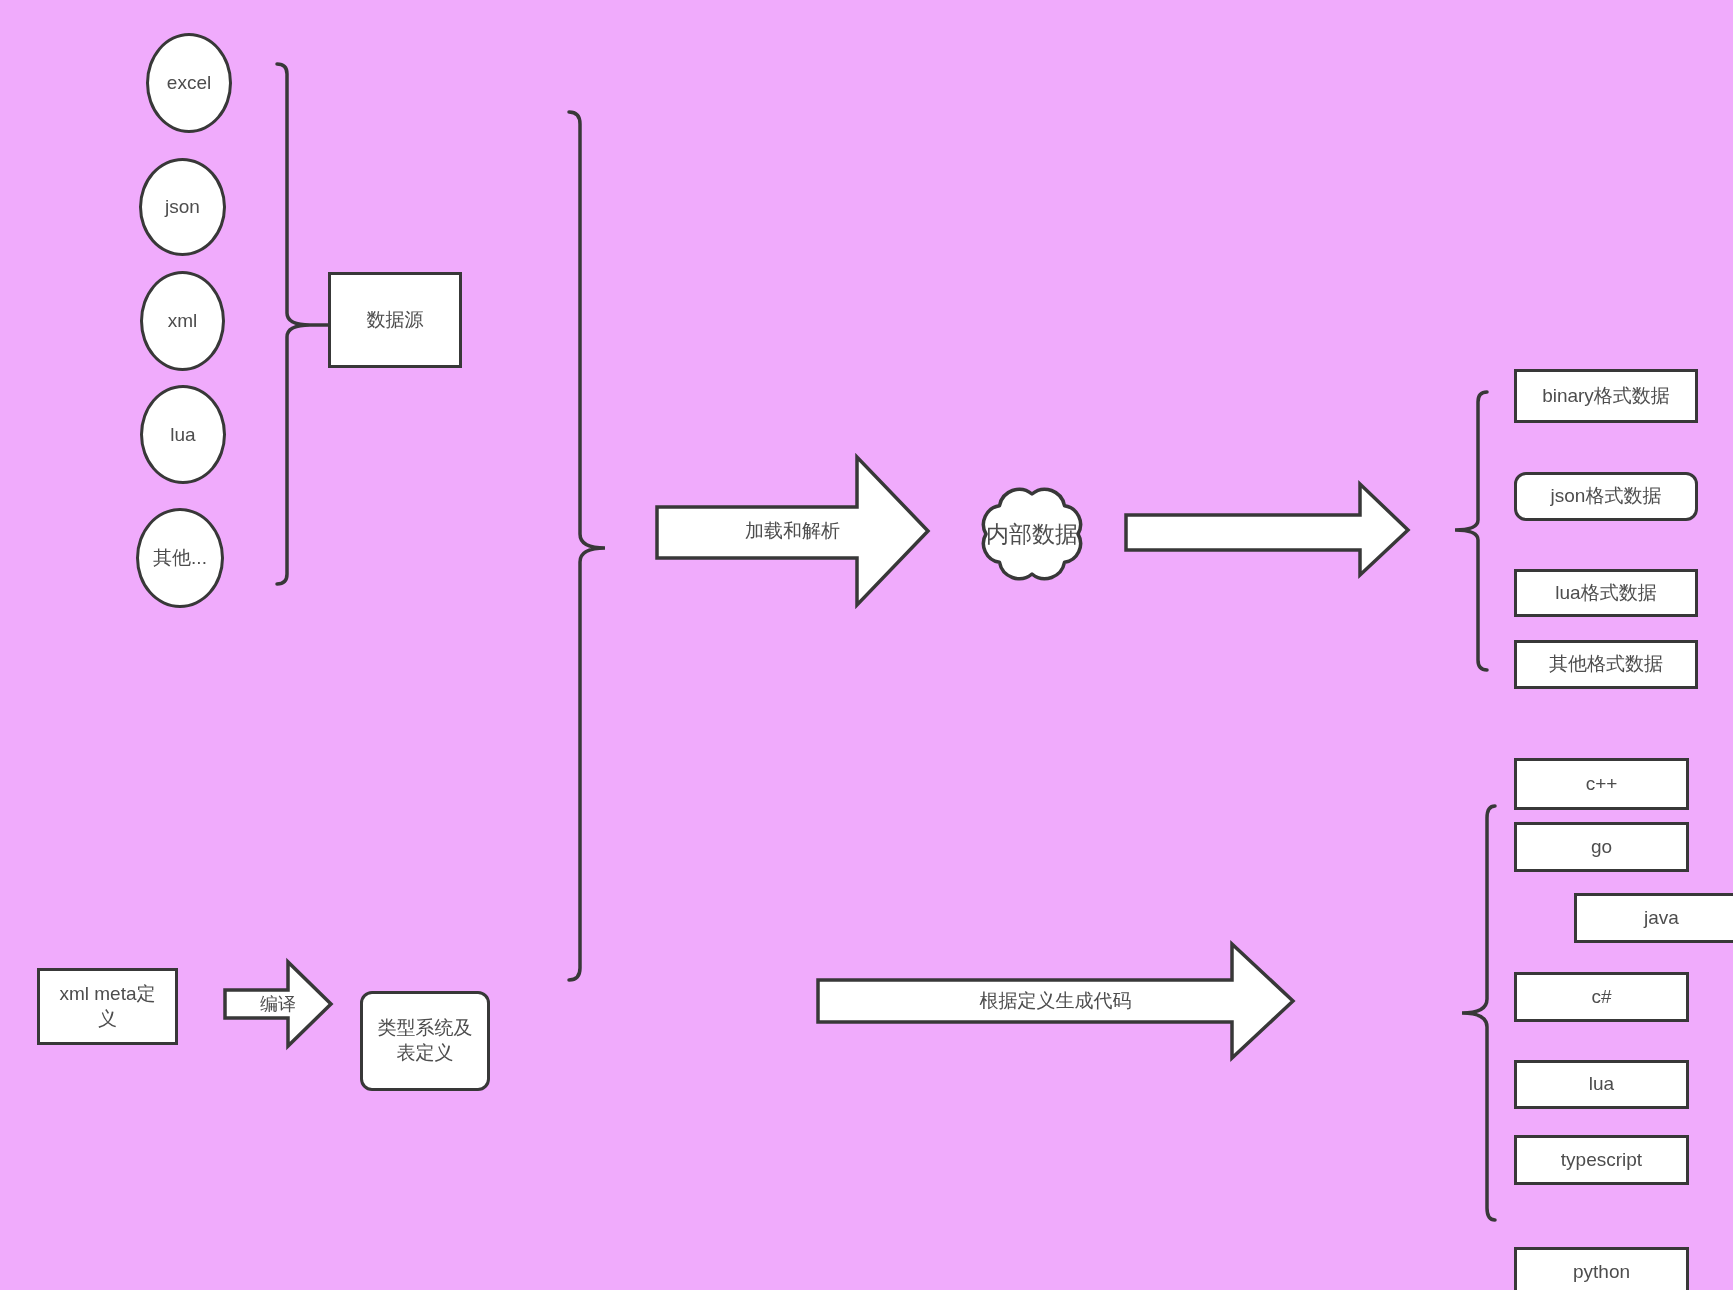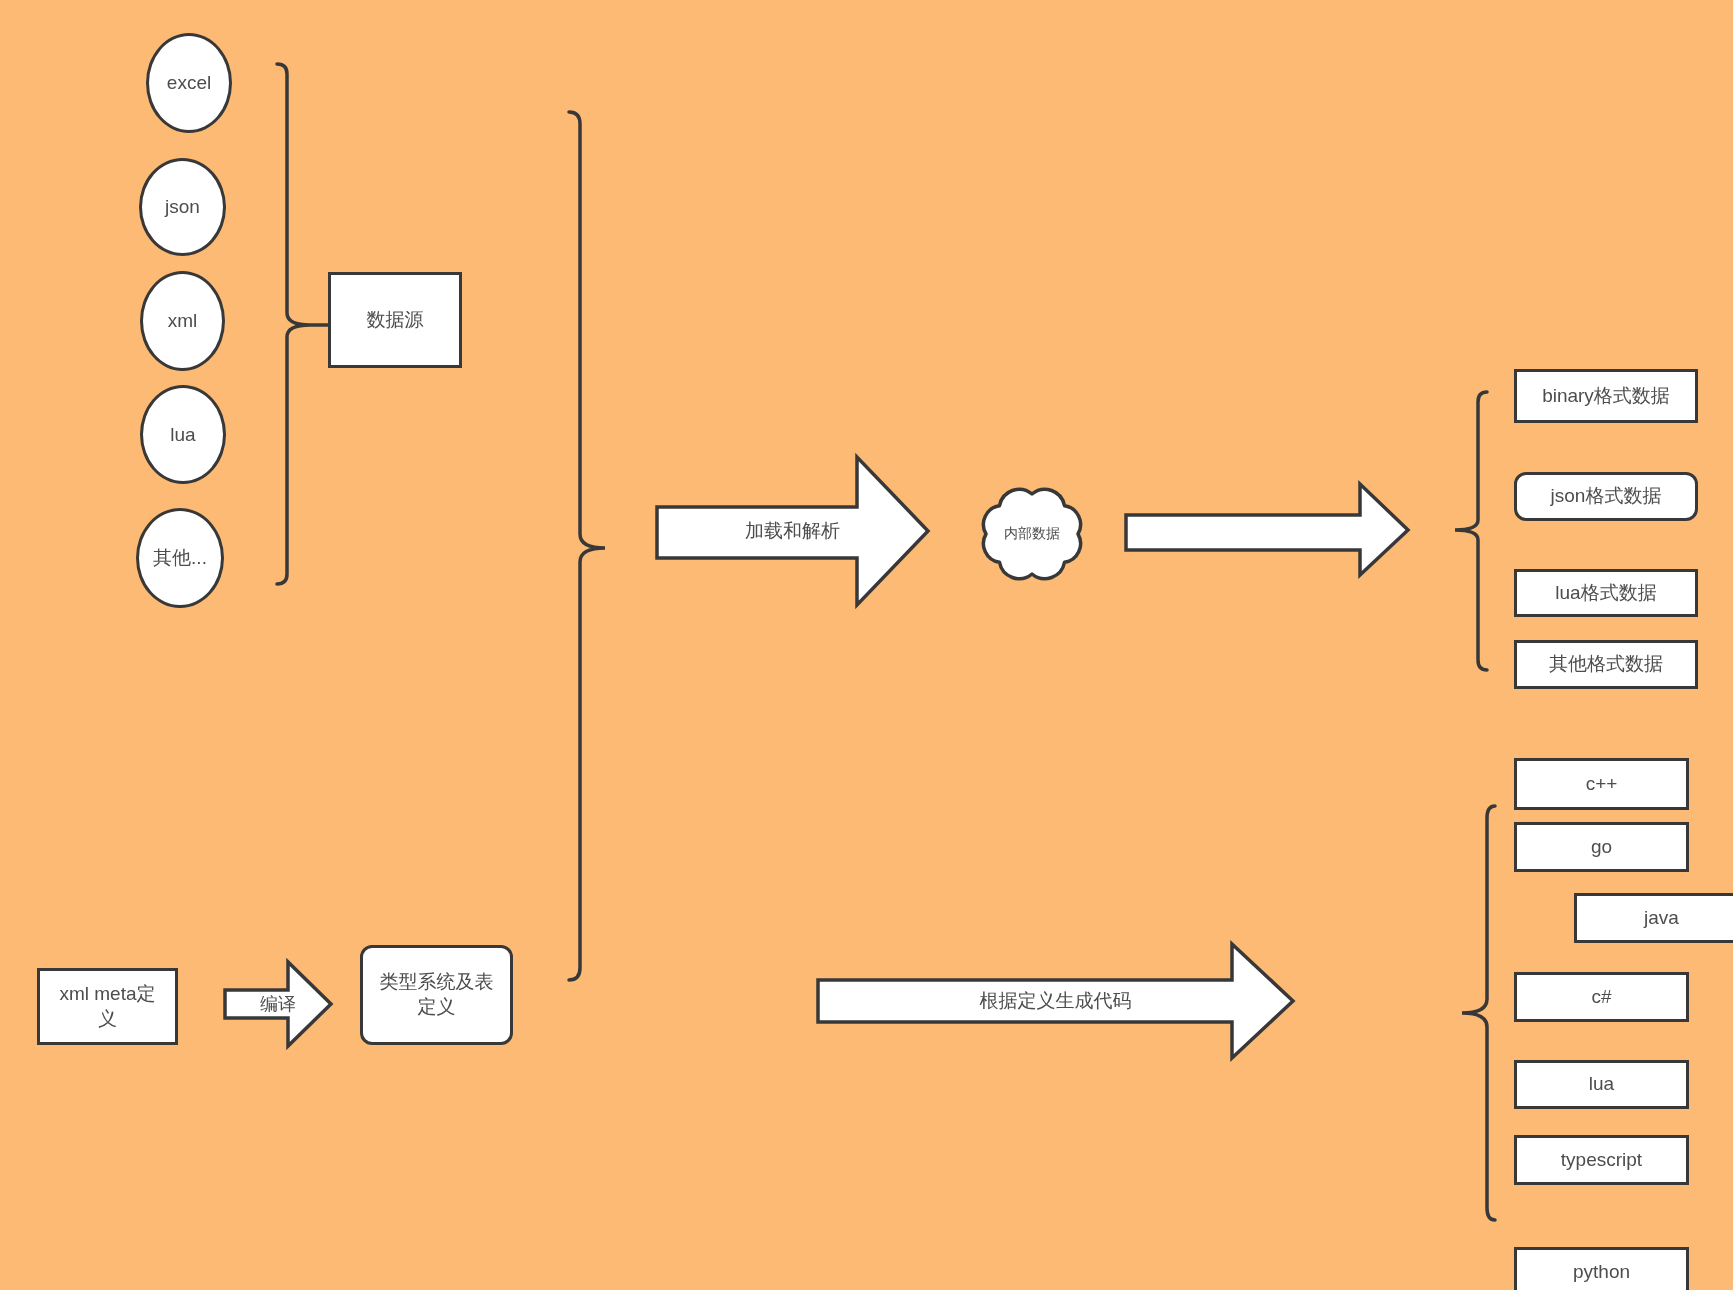--- a/index.html
+++ b/index.html
@@ -1,38 +1,38 @@
 <!DOCTYPE html>
 <html><head>
 <meta charset="utf-8">
 <style>
   html,body{margin:0;padding:0;background:#f7f7f7;}
   .canvas{
-    position:relative;width:1733px;height:1290px;background:#fdba74;
+    position:relative;width:1733px;height:1290px;background:#f0abfc;
     font-family:"Liberation Sans",sans-serif;color:#4d4d4d;overflow:hidden;
   }
   .ellipse{
     position:absolute;box-sizing:border-box;border:3.5px solid #383838;border-radius:50%;
     background:#fff;display:flex;align-items:center;justify-content:center;
     font-size:19px;text-align:center;
   }
   .rect{
     position:absolute;box-sizing:border-box;border:3.5px solid #383838;
     background:#fff;display:flex;align-items:center;justify-content:center;
     font-size:19px;text-align:center;line-height:1.3;
   }
   .rrect{border-radius:12px;}
   .svg-abs{position:absolute;display:block;overflow:visible;}
   .arrow-label{
     position:absolute;display:flex;align-items:center;justify-content:center;
     font-size:19px;text-align:center;pointer-events:none;
   }
   .cloud-label{
     position:absolute;display:flex;align-items:center;justify-content:center;
-    font-size:14px;text-align:center;
+    font-size:23px;text-align:center;
   }
   .wrap-pad{padding:16px 16px;}
   .wrap-pad2{padding:0 14px;}
 </style>
 </head>
 <body>
 
 <div class="canvas">
 
   <div class="ellipse" style="left:146px;top:33px;width:86px;height:100px;">excel</div>
@@ -82,21 +82,21 @@
   <div class="rect" style="left:1514px;top:569px;width:184px;height:48px;">lua格式数据</div>
   <div class="rect" style="left:1514px;top:640px;width:184px;height:49px;">其他格式数据</div>
 
   <div class="rect wrap-pad" style="left:37px;top:968px;width:141px;height:77px;">xml meta定义</div>
 
   <svg class="svg-abs" style="left:223px;top:960px;" width="110" height="88" viewBox="0 0 110 88">
     <polygon points="2,30 65,30 65,2 108,44 65,86 65,58 2,58" fill="#ffffff" stroke="#383838" stroke-width="3.5" stroke-linejoin="miter"></polygon>
   </svg>
   <div class="arrow-label" style="left:223px;top:960px;width:110px;height:88px;font-size:18px;">编译</div>
 
-  <div class="rect rrect wrap-pad2" style="left:360px;top:945px;width:153px;height:100px;">类型系统及表定义</div>
+  <div class="rect rrect wrap-pad2" style="left:360px;top:991px;width:130px;height:100px;">类型系统及表定义</div>
 
   <svg class="svg-abs" style="left:816px;top:942px;" width="479" height="118" viewBox="0 0 479 118">
     <polygon points="2,38 416,38 416,2 477,59 416,116 416,80 2,80" fill="#ffffff" stroke="#383838" stroke-width="3.5" stroke-linejoin="miter"></polygon>
   </svg>
   <div class="arrow-label" style="left:816px;top:942px;width:479px;height:118px;">根据定义生成代码</div>
 
   <svg class="svg-abs" style="left:1459px;top:804px;" width="38" height="418" viewBox="0 0 38 418">
     <path d="M 36 2 Q 28 2 28 14 L 28 195 Q 28 209 3 209 Q 28 209 28 223 L 28 404 Q 28 416 36 416" fill="none" stroke="#383838" stroke-width="3.5" stroke-linecap="round"></path>
   </svg>
 

